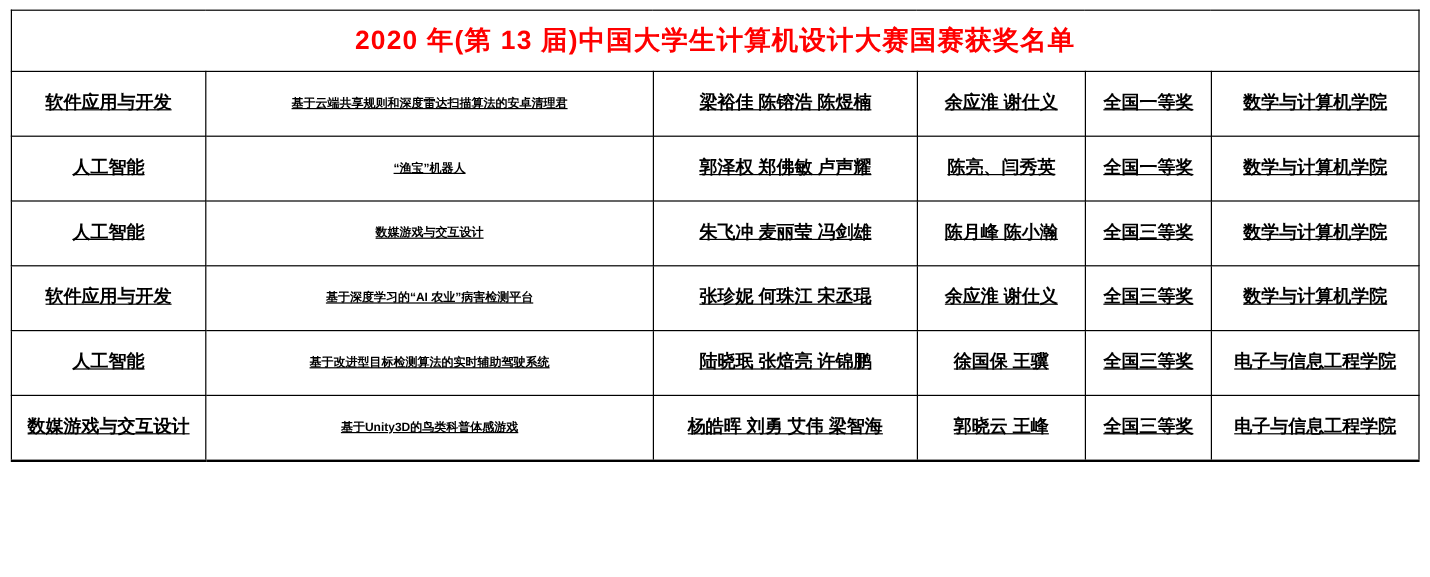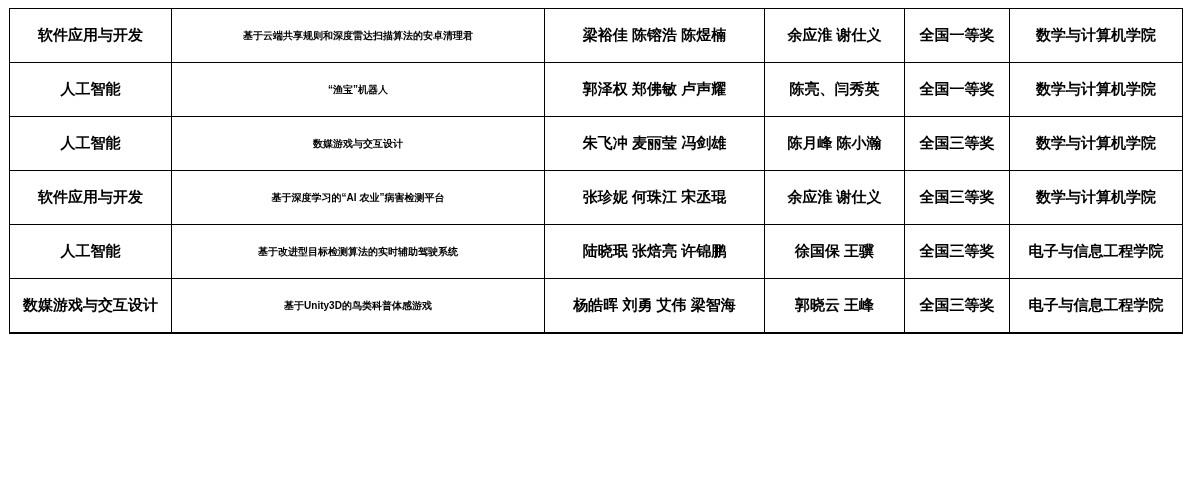--- a/index.html
+++ b/index.html
@@ -36,20 +36,21 @@
     font-size: 22px;
     letter-spacing: 1px;
   }
   tr.header-row th {
     height: 48px;
     font-size: 16px;
   }
   tbody.data-body td {
     height: 49px;
     font-size: 15px;
+    text-decoration: underline;
   }
   tbody.data-body td.col-name {
     font-size: 10px;
   }
   tbody.data-body tr:last-child td {
     border-bottom: 2px solid #000000;
   }
 </style>
 </head>
 <body>
@@ -58,20 +59,23 @@
   <table class="awards">
     <colgroup>
       <col style="width:162px">
       <col style="width:373px">
       <col style="width:220px">
       <col style="width:140px">
       <col style="width:105px">
       <col style="width:173px">
     </colgroup>
     <tbody>
+      <tr class="title-row">
+        <td colspan="6" style="color: rgb(255, 0, 0);">2020 年(第 13 届)中国大学生计算机设计大赛国赛获奖名单</td>
+      </tr>
     </tbody>
     <tbody class="data-body" id="table-body">
         <tr>
           <td class="col-category">软件应用与开发</td>
           <td class="col-name">基于云端共享规则和深度雷达扫描算法的安卓清理君</td>
           <td class="col-students">梁裕佳 陈镕浩 陈煜楠</td>
           <td class="col-teachers">余应淮 谢仕义</td>
           <td class="col-level">全国一等奖</td>
           <td class="col-college">数学与计算机学院</td>
         </tr>

